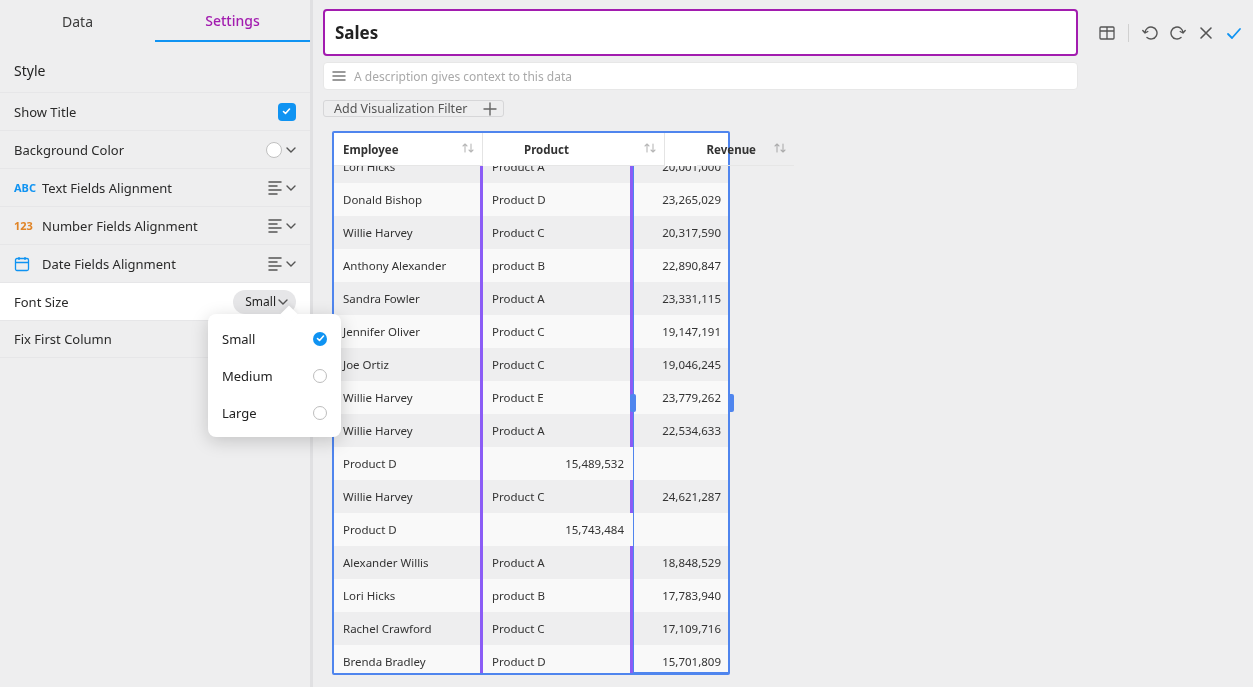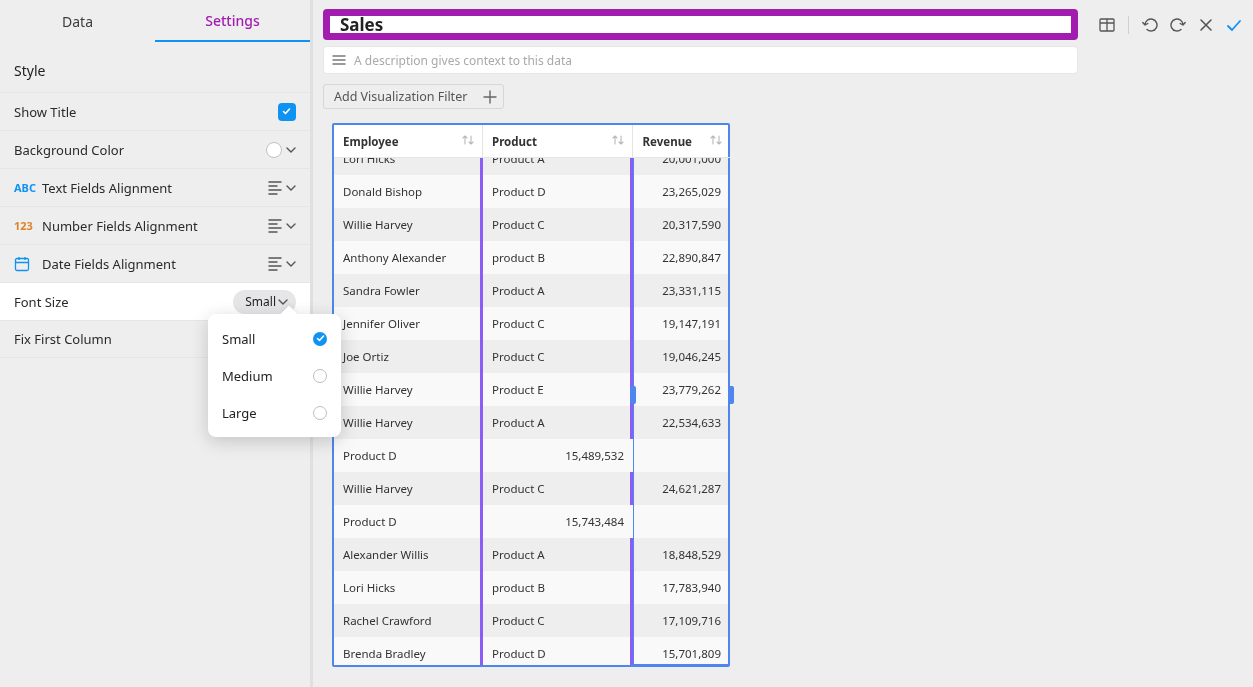--- a/index.html
+++ b/index.html
@@ -25,29 +25,29 @@
 .align-glyph{display:inline-flex}
 .align-glyph svg{display:block}
 .pill{background:#e6e6e8;border-radius:16px;height:24px;padding:0 8px 0 12px;display:flex;align-items:center;font-size:12px;color:#222;gap:2px}
 .dropdown{position:absolute;left:208px;top:314px;width:133px;background:#fff;border-radius:8px;box-shadow:0 4px 18px rgba(0,0,0,.18);padding:6px 0;z-index:50}
 .dropdown::before{content:"";position:absolute;top:-6px;right:46px;width:12px;height:12px;background:#fff;transform:rotate(45deg);box-shadow:-2px -2px 4px rgba(0,0,0,.05)}
 .dd-item{display:flex;align-items:center;height:37px;padding:0 14px;font-size:13px;color:#222;cursor:pointer}
 .dd-item .r{margin-left:auto;width:14px;height:14px;border-radius:50%;border:1.5px solid #bdbdbd}
 .dd-item .r.on{border:none;background:#0f93f2;display:flex;align-items:center;justify-content:center}
 .main{flex:1;padding:9px 10px 0 10px;display:flex;flex-direction:column;overflow:hidden}
 .title-row{display:flex;align-items:center;gap:10px;margin-bottom:6px}
-.title-input{flex:0 0 auto;width:755px;height:31px;background:#fff;border:7px solid #a21caf;border-radius:4px;padding:0 10px;display:flex;align-items:center;font-size:17px;font-weight:700;color:#222}
+.title-input{flex:0 0 auto;width:755px;height:47px;background:#fff;border:2px solid #a21caf;border-radius:4px;padding:0 10px;display:flex;align-items:center;font-size:17px;font-weight:700;color:#222}
 .icon-btn{width:25px;height:25px;display:flex;align-items:center;justify-content:center;color:#555;cursor:pointer;border-radius:4px}
 .icon-btn.primary{color:#0f93f2}
 .vrule{width:1px;height:18px;background:#d0d0d0;margin:0 2px}
 .desc-row{width:755px;height:28px;background:#fff;border:1px solid #e7e7e7;border-radius:4px;display:flex;align-items:center;padding:0 8px;gap:8px;margin-bottom:10px}
 .desc-row .ph{color:#a9a9a9;font-size:12px}
 .lines-icon{color:#7a7a7a;display:flex}
 .lines-icon svg{display:block}
-.filter-btn{height:25px;display:inline-flex;align-items:center;border:1px solid #d6d6d8;border-radius:3px;padding:0 6px 0 10px;gap:16px;color:#555;font-size:12.5px;cursor:pointer;margin-bottom:14px;width:fit-content}
+.filter-btn{height:17px;display:inline-flex;align-items:center;border:1px solid #d6d6d8;border-radius:3px;padding:0 6px 0 10px;gap:16px;color:#555;font-size:12.5px;cursor:pointer;margin-bottom:14px;width:fit-content}
 .filter-btn .plus{color:#666;display:flex}
 .table-wrap{flex:0 0 auto;border:2px solid #4f85ee;border-radius:2px;margin-left:9px;position:relative;width:398px}
 .table-hdr{display:grid;grid-template-columns:149px 150px 97px;height:33px;background:#fff}
 .th{display:flex;align-items:center;padding:0 9px;border-right:1px solid #e4e4e4;border-bottom:1px solid #e6e6e6;font-size:11.5px;color:#333;font-weight:700;position:relative}
 .th:last-child{border-right:none}
 .th.right{justify-content:flex-end}
 .sort-ic{position:absolute;right:8px;top:9px;opacity:.35}
 .sort-ic svg{display:block}
 .table-body{max-height:523px;overflow:hidden;margin-top:-16px;padding-top:0}
 .tr{display:grid;grid-template-columns:149px 150px 97px;height:33px}
@@ -276,21 +276,21 @@
   <div class="filter-btn">
     <span>Add Visualization Filter</span>
     <span class="plus">
         <svg width="14" height="14">
           <use href="#plus-ic"></use>
         </svg>
       </span>
   </div>
 
   <div class="table-wrap">
-    <div class="table-hdr" style="position:relative;z-index:3;">
+    <div class="table-hdr" style="position:relative;z-index:3;gap:32px;">
       <div class="th">
         <span>Employee</span>
         <span class="sort-ic">
             <svg width="12" height="12">
               <use href="#sortic"></use>
             </svg>
           </span>
       </div>
       <div class="th">
         <span>Product</span>

